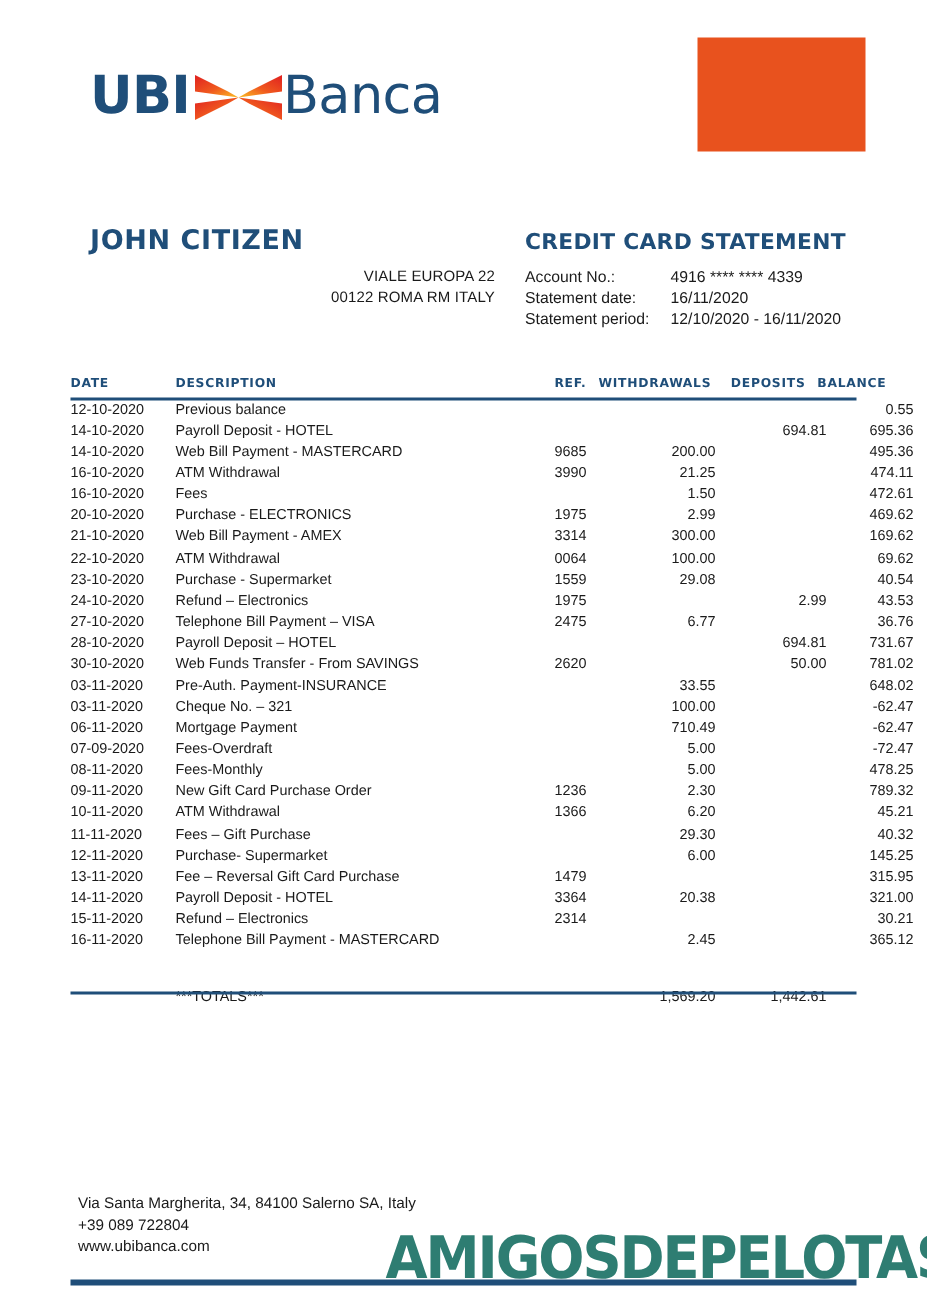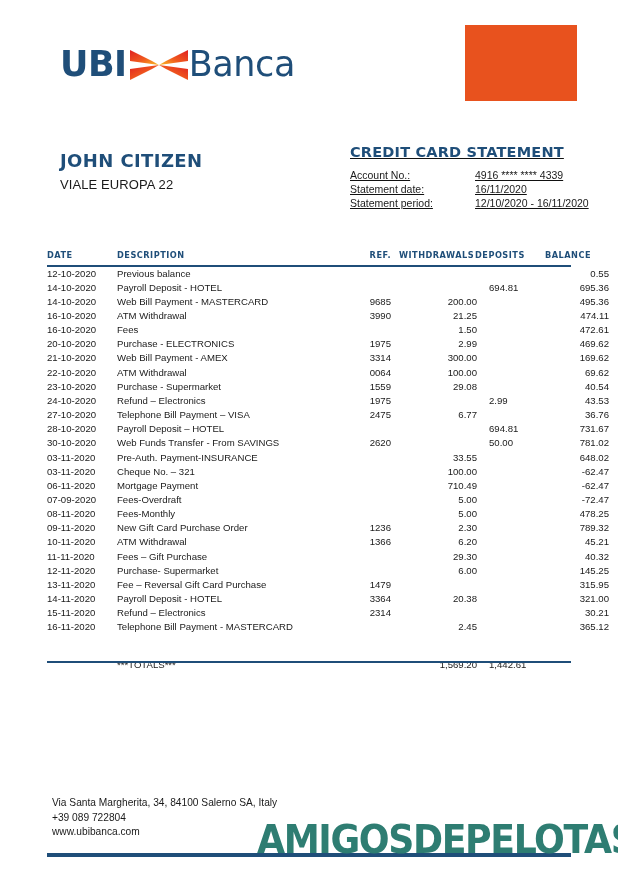--- a/index.html
+++ b/index.html
@@ -67,50 +67,50 @@
   }
   .customer-name {
     font-family: "DejaVu Sans", sans-serif;
     font-size: 18px;
     font-weight: bold;
     color: #1F4E79;
     letter-spacing: 0.4px;
     margin-bottom: 7px;
   }
   .customer-line {
-    font-size: 13px;
+    font-size: 10px;
     color: #1a1a1a;
     line-height: 13.5px;
     letter-spacing: 0.1px;
+    text-align: right;
   }
 
   .stmt {
     position: absolute;
-    left: 350px; top: 144px;
+    left: 350px; top: 154px;
     width: 240px;
-    text-decoration: underline;
   }
   .stmt-title {
     font-family: "DejaVu Sans", sans-serif;
     font-size: 14.5px;
     font-weight: bold;
     color: #1F4E79;
     letter-spacing: 0.2px;
     margin-bottom: 8px;
     white-space: nowrap;
   }
   .stmt-row {
     display: flex;
     font-size: 10.5px;
     line-height: 14px;
     color: #1a1a1a;
     white-space: nowrap;
   }
   .stmt-label { width: 97px; flex: none; }
-  .stmt-value { flex: 1; margin-left: 28px; }
+  .stmt-value { flex: 1; }
 
   
   .table {
     position: absolute;
     left: 47px; top: 250px;
     width: 524px;
   }
   .rule {
     height: 1.5px;
     background: #1F4E79;
@@ -145,21 +145,21 @@
     padding: 0;
     height: 14.15px;
     line-height: 14.15px;
     white-space: nowrap;
     overflow: hidden;
   }
   .c-date  { width: 62px;  text-align: left;  padding-left: 0px !important; }
   .c-desc  { width: 218px; text-align: left;  padding-left: 8px !important; }
   .c-ref   { width: 56px;  text-align: right; padding-right: 14px !important; }
   .c-wdr   { width: 72px;  text-align: right; padding-right: 12px !important; }
-  .c-dep   { width: 62px;  padding-right: 4px !important; }
+  .c-dep   { width: 62px;  text-align: right; padding-right: 4px !important; }
   .c-bal   { width: 54px;  text-align: right; padding-right: 0px !important; }
   thead .c-ref  { padding-right: 8px !important; }
   thead .c-wdr  { padding-right: 4px !important; }
   thead .c-dep  { padding-right: 0px !important; }
   thead .c-bal  { padding-right: 0px !important; }
 
   .totals-row td {
     font-size: 9.6px;
     color: #1a1a1a;
     height: 15px;
@@ -237,20 +237,21 @@
     </span>
     <span class="logo-banca">Banca</span>
   </div>
 
   <div class="orange-block"></div>
 </div>
 
 <div class="customer">
   <div class="customer-name">JOHN CITIZEN</div>
   <div class="customer-line">VIALE EUROPA 22</div>
+  <div class="customer-line">00122 ROMA RM ITALY</div>
 </div>
 
 <div class="stmt">
   <div class="stmt-title">CREDIT CARD STATEMENT</div>
   <div class="stmt-row">
     <span class="stmt-label">Account No.:</span>
     <span class="stmt-value">4916 **** **** 4339</span>
   </div>
   <div class="stmt-row">
     <span class="stmt-label">Statement date:</span>

